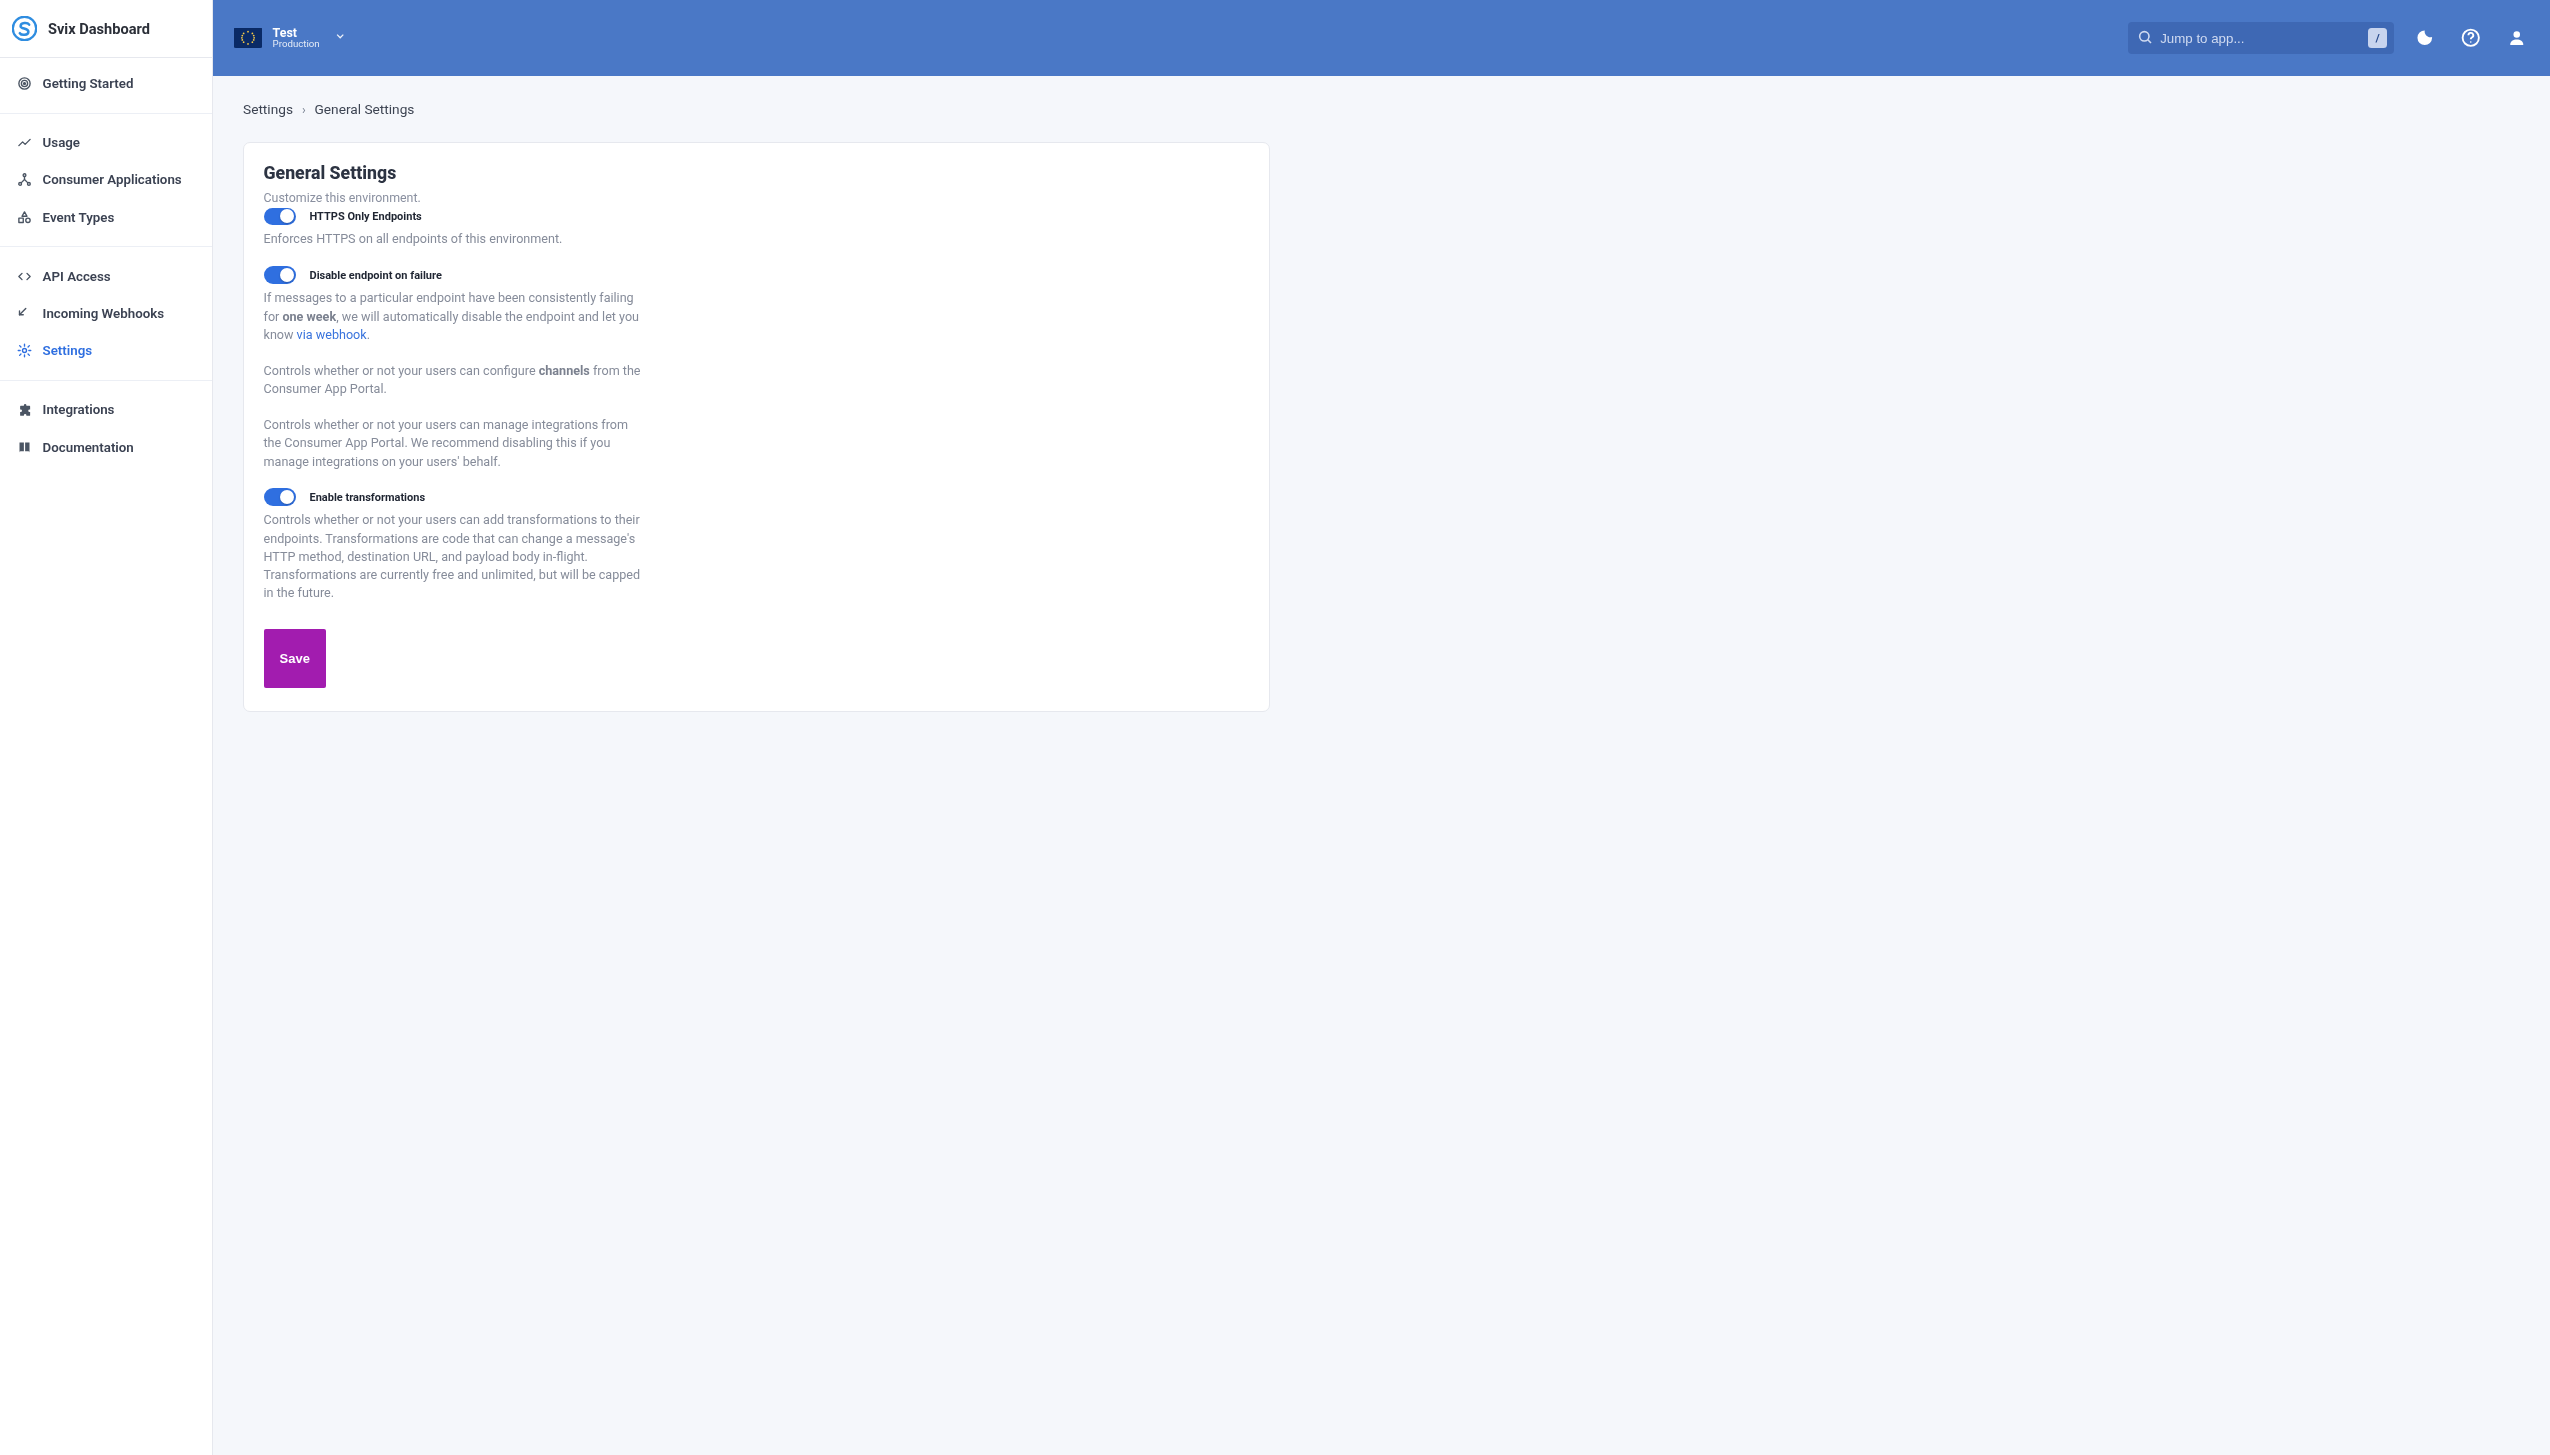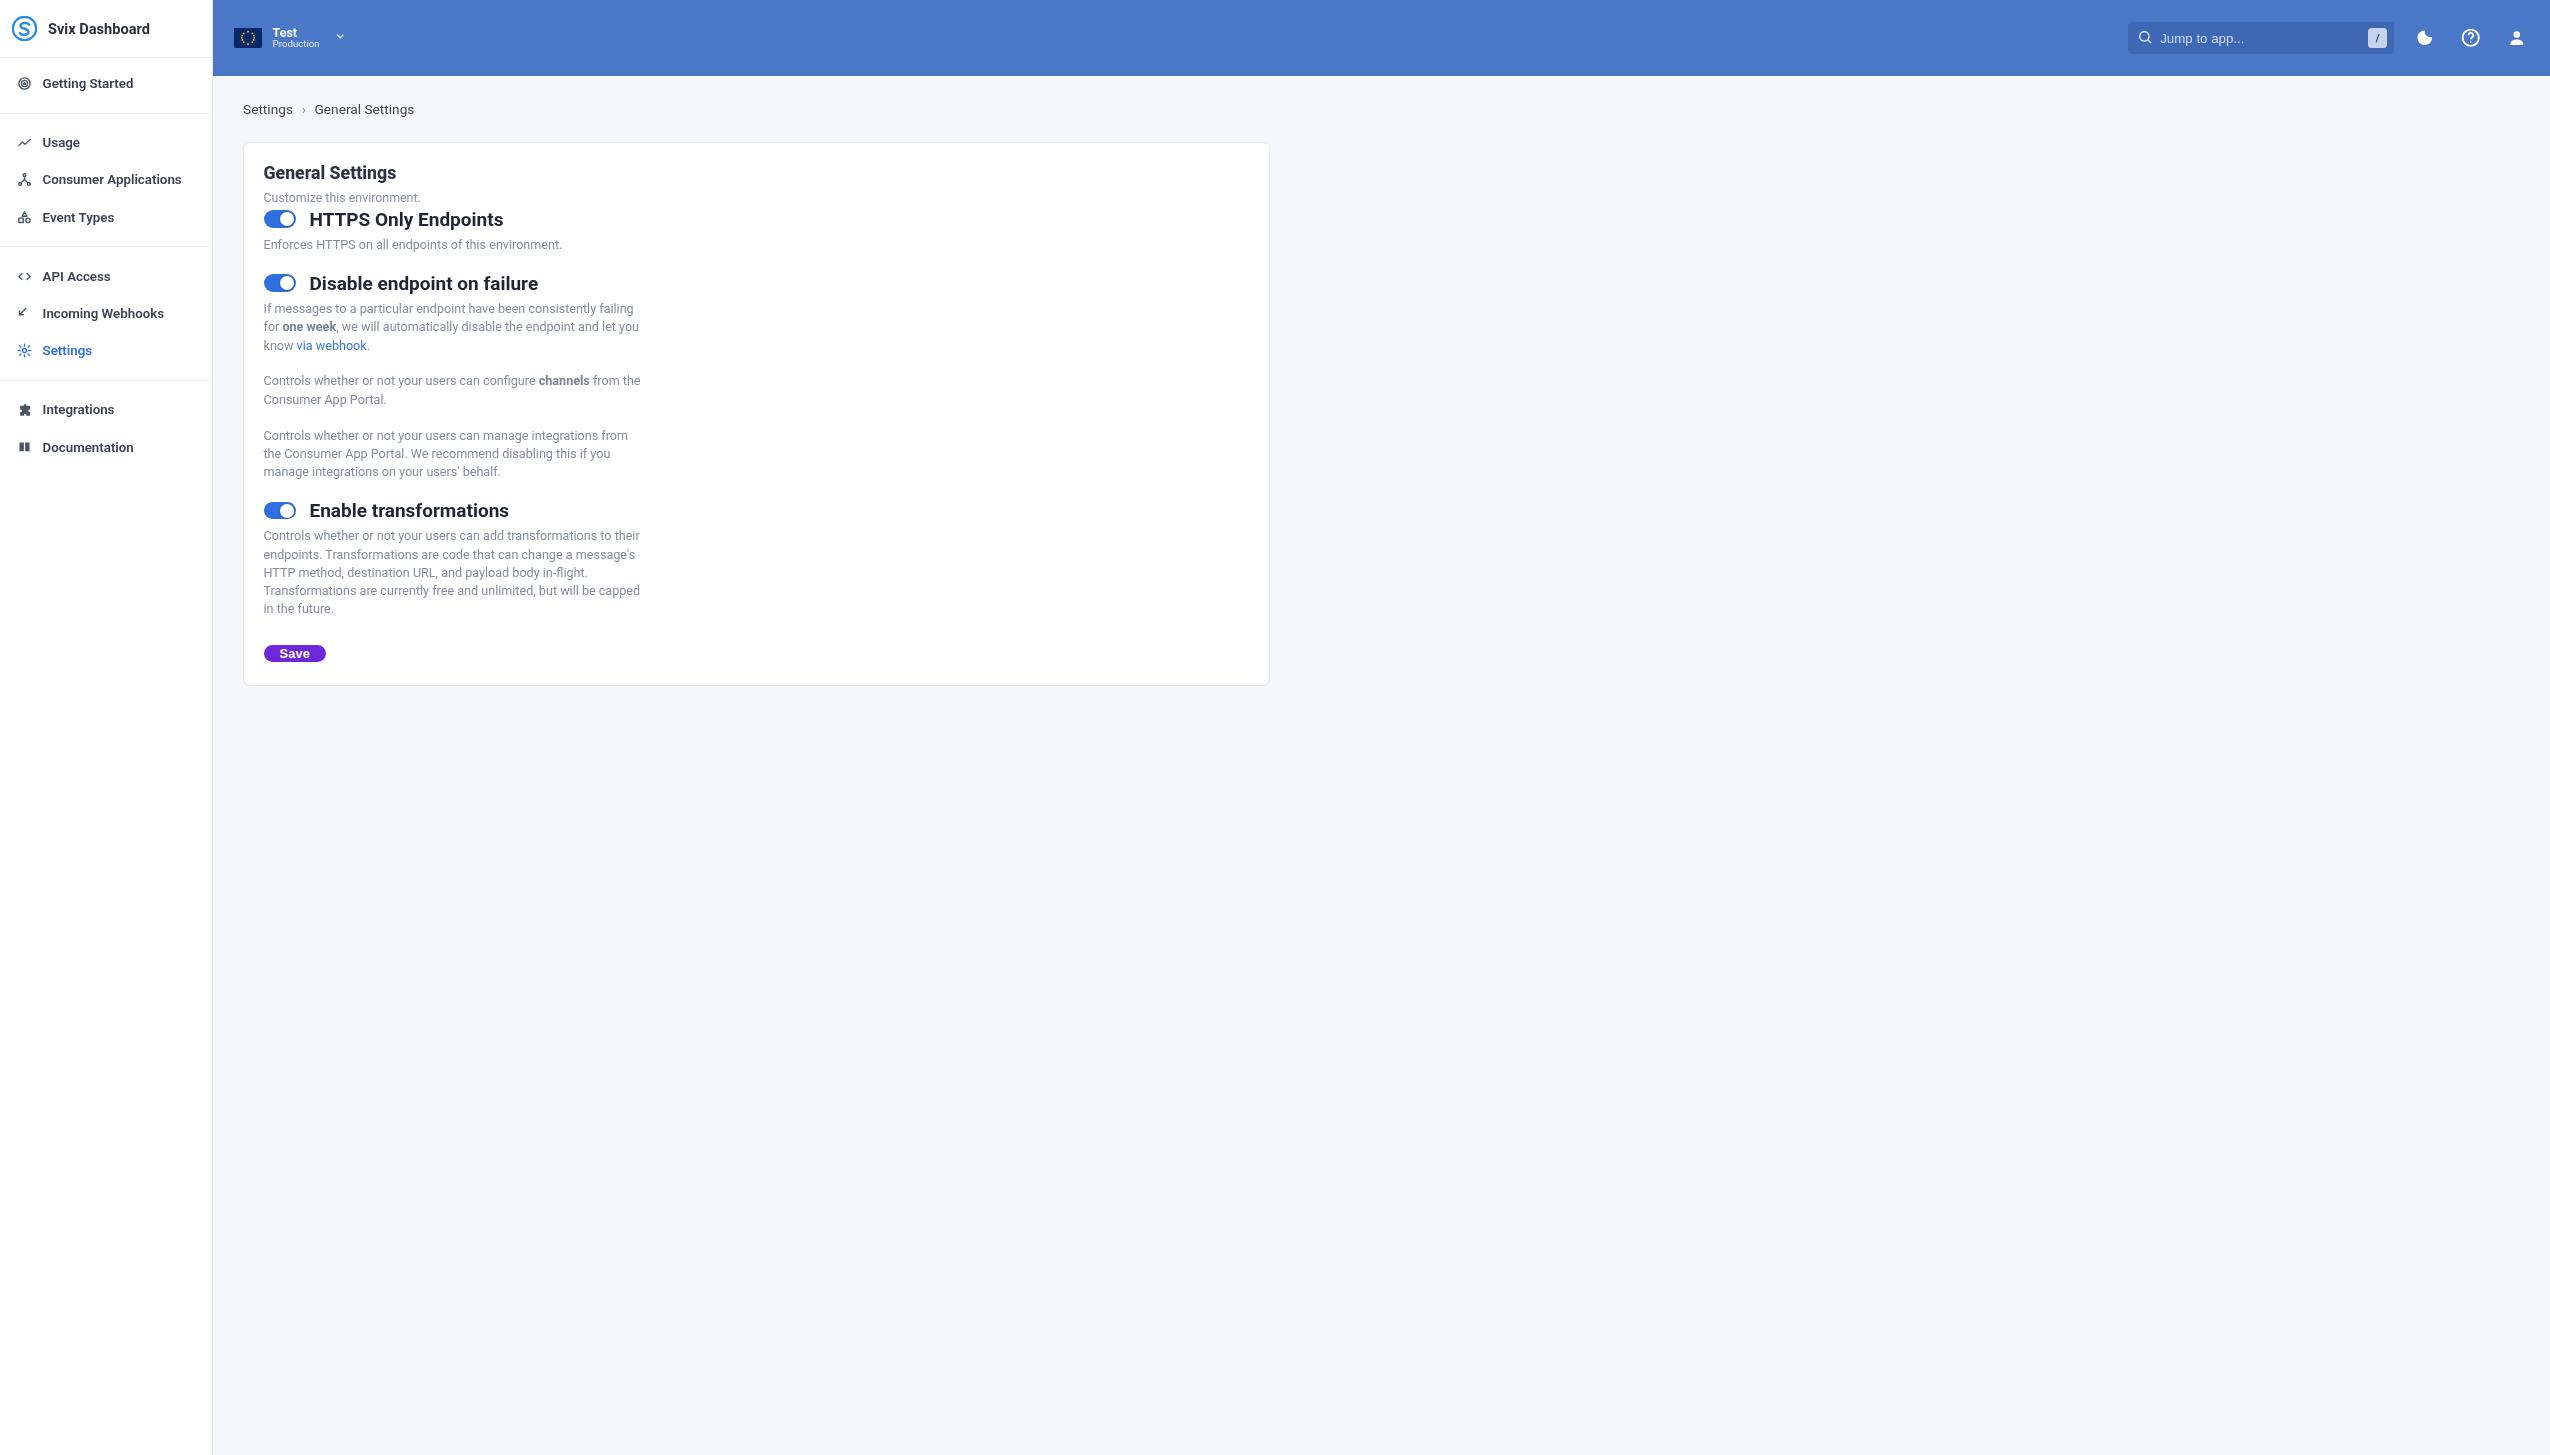--- a/index.html
+++ b/index.html
@@ -112,43 +112,43 @@
     padding: 19.5px 19.5px 23px 19.5px;
     max-width: 1027px;
   }
   .card h1 {
     font-size: 17.7px; font-weight:800; color:#2c3342; margin-bottom: 7px;
   }
   .subtitle { color:#8a90a0; font-size:12.4px; margin-bottom: 3px; }
 
   .setting { margin-bottom: 17.7px; }
   .setting-head { display:flex; align-items:center; gap: 14px; margin-bottom: 5.3px; }
-  .setting-title { font-weight:700; font-size:19px; color:#1f2532; }
+  .setting-title { font-weight:700; font-size:11px; color:#1f2532; }
   .setting-desc { color:#868c9a; font-size:12.6px; max-width: 381px; line-height:1.45; }
   .setting-desc b { color:#7b818f; font-weight:700; }
   .setting-desc a { color:#3a74dd; text-decoration:none; }
 
   
   .toggle {
     width: 32px; height: 17.7px; border-radius: 885px; position:relative; cursor:pointer;
     background:#d8dbe3; transition: background .15s;
     flex-shrink:0;
   }
   .toggle::after {
     content:""; position:absolute; top:1.8px; left:1.8px; width:14px; height:14px;
     background:#fff; border-radius:50%; box-shadow: 0 0.9px 1.8px rgba(0,0,0,.25);
     transition:left .15s;
   }
   .toggle.on { background:#2f6fe0; }
   .toggle.on::after { left:16px; }
 
   .save-btn {
     margin-top: 8.9px;
-    background:#6d28d9; color:#fff; border:none; border-radius:12px;
-    padding: 1px 16px; font-weight:700; font-size:13px; cursor:pointer;
+    background:#a21caf; color:#fff; border:none; border-radius:2px;
+    padding: 22px 16px; font-weight:700; font-size:13px; cursor:pointer;
   }
 </style>
 </head>
 <body>
 
 <div class="app">
 
   <aside class="sidebar">
     <div class="brand">
       <span class="brand-logo">

